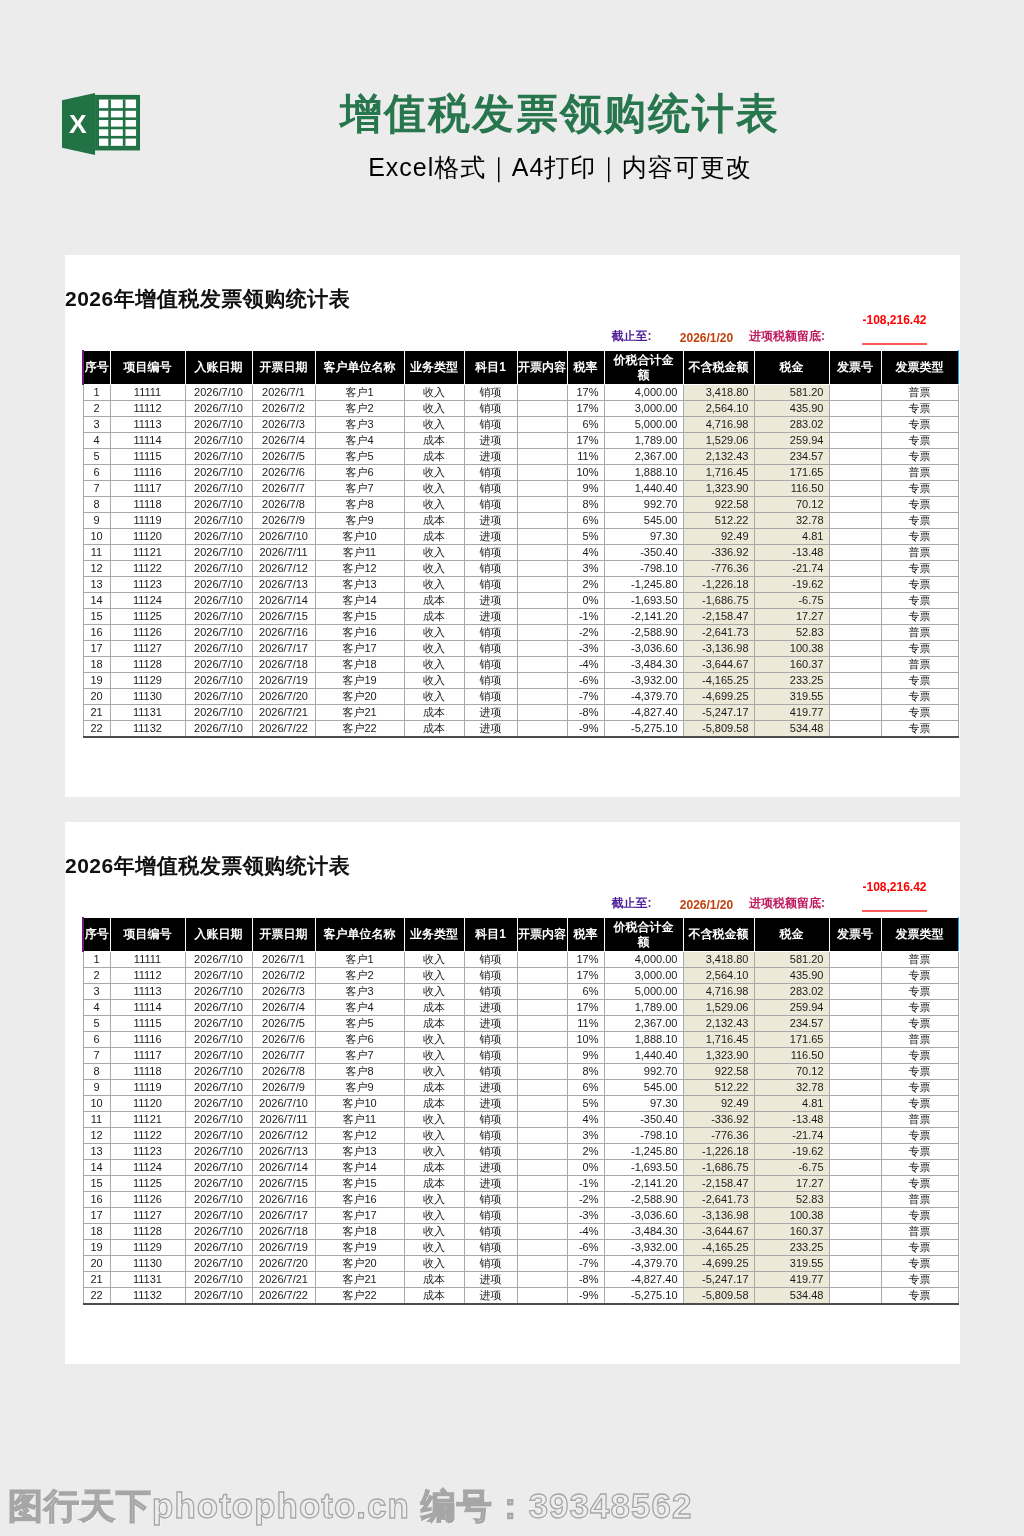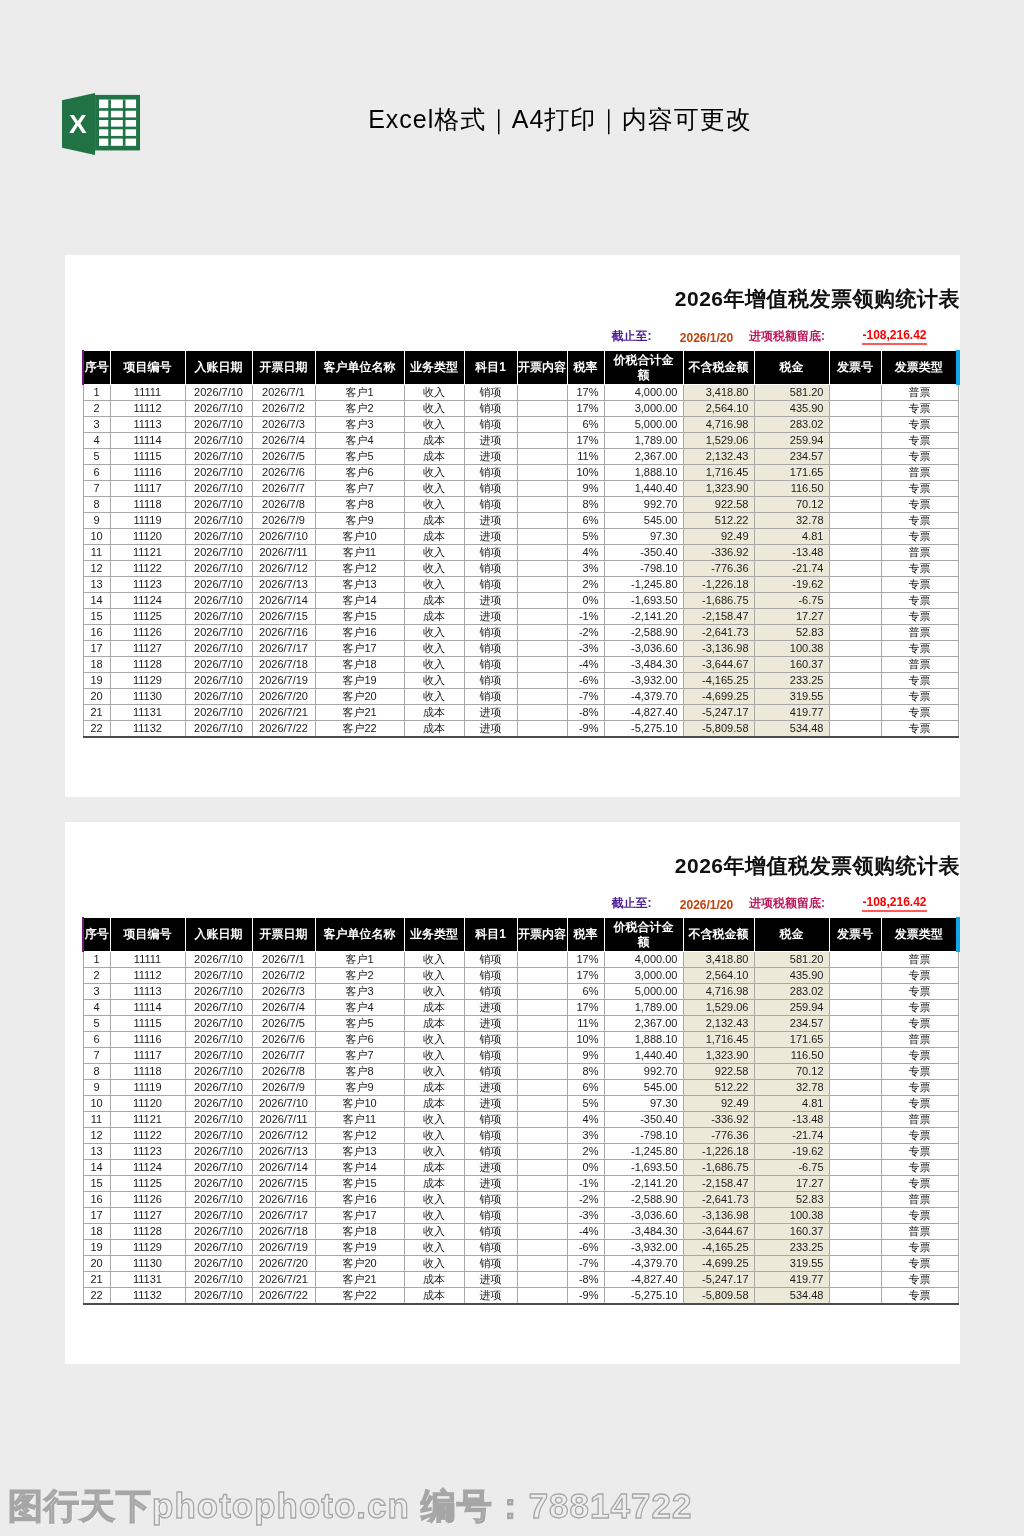--- a/index.html
+++ b/index.html
@@ -32,38 +32,38 @@
   
   .card {
     position:absolute; left:65px; width:895px; height:542px;
     background:#ffffff; overflow:hidden;
   }
   .card-1 { top:255px; }
   .card-2 { top:822px; }
 
   .sheet-title {
     margin-top:31px;
-    text-align:right;
+    text-align:left;
     font-size:21px; line-height:26px; font-weight:bold; color:#111;
     letter-spacing:0.5px;
   }
 
   .meta-row {
     display:flex; align-items:flex-end;
     width:875px; margin:13px 0 5px 17px;
     height:20px;
     font-size:12px; font-weight:bold;
   }
   .meta-spacer { flex:1; }
   .meta-deadline-label  { width:79px;  text-align:center; color:#4c1d95; }
   .meta-deadline-value  { width:71px;  text-align:center; color:#c2410c; }
   .meta-carryover-label { width:90px;  text-align:center; color:#be185d; }
   .meta-carryover-value { width:125px; text-align:center; color:#fe0000; }
   .meta-carryover-value span {
-    display:inline-block; border-bottom:2px solid #fe5a5a; padding-bottom:1px;margin-top:44px;
+    display:inline-block; border-bottom:2px solid #fe5a5a; padding-bottom:16px;margin-top:44px;
   }
 
   
   table.vat-table {
     table-layout:fixed; border-collapse:collapse;
     width:875px; margin-left:17px;
     border:1px solid #7d7d7d;
     border-bottom:2px solid #4c4c4c;
   }
   .colw0{width:27px}.colw1{width:75px}.colw2{width:67px}.colw3{width:63px}
@@ -71,21 +71,21 @@
   .colw8{width:37px}.colw9{width:79px}.colw10{width:71px}.colw11{width:75px}
   .colw12{width:52px}.colw13{width:77px}
 
   table.vat-table th {
     background:#000000; color:#ffffff;
     font-size:12px; font-weight:bold; line-height:1.25;
     height:34px; text-align:center; vertical-align:middle;
     border:1.5px solid #ffffff;
   }
   table.vat-table th.hc0  { border-left:2px solid #701a75; }
-  table.vat-table th.hc13 { border-right:4px solid #0ea5e9; }
+  table.vat-table th.hc13 { border-right:1px solid #0ea5e9; }
   table.vat-table th.hc9  { padding:0 9px; }
 
   table.vat-table td {
     font-size:11px; color:#1a1a1a;
     height:16px; line-height:15px;
     text-align:center; vertical-align:middle;
     border:1px solid #a8a8a8;
     background:#ffffff;
     white-space:nowrap; overflow:hidden;
   }
@@ -120,20 +120,21 @@
       <rect x="62" y="40" width="56" height="4" fill="#217346"></rect>
       <rect x="62" y="54" width="56" height="4" fill="#217346"></rect>
       <rect x="62" y="68" width="56" height="4" fill="#217346"></rect>
       <rect x="76" y="13" width="4" height="70" fill="#217346"></rect>
       <rect x="98" y="13" width="4" height="70" fill="#217346"></rect>
 
       <polygon points="6,14 56,3 56,97 6,86" fill="#217346"></polygon>
       <text x="30" y="63" text-anchor="middle" font-size="40" font-weight="bold" fill="#ffffff" font-family="Liberation Sans, sans-serif">X</text>
     </svg>
     <div class="brand-text">
+      <div class="brand-title">增值税发票领购统计表</div>
       <div class="brand-subtitle">Excel格式｜A4打印｜内容可更改</div>
     </div>
   </div>
 
   <section class="card card-1">
     <h2 class="sheet-title">2026年增值税发票领购统计表</h2>
     <div class="meta-row">
       <span class="meta-spacer"></span>
       <span class="meta-deadline-label">截止至:</span>
       <span class="meta-deadline-value">2026/1/20</span>
@@ -926,14 +927,14 @@
             <td class="c9">-5,275.10</td>
             <td class="c10">-5,809.58</td>
             <td class="c11">534.48</td>
             <td class="c12"></td>
             <td class="c13">专票</td>
           </tr>
         </tbody>
     </table>
   </section>
 
-  <div class="watermark">图行天下photophoto.cn 编号：78814722</div>
+  <div class="watermark">图行天下photophoto.cn 编号：39348562</div>
 </div>
 
 </body></html>

